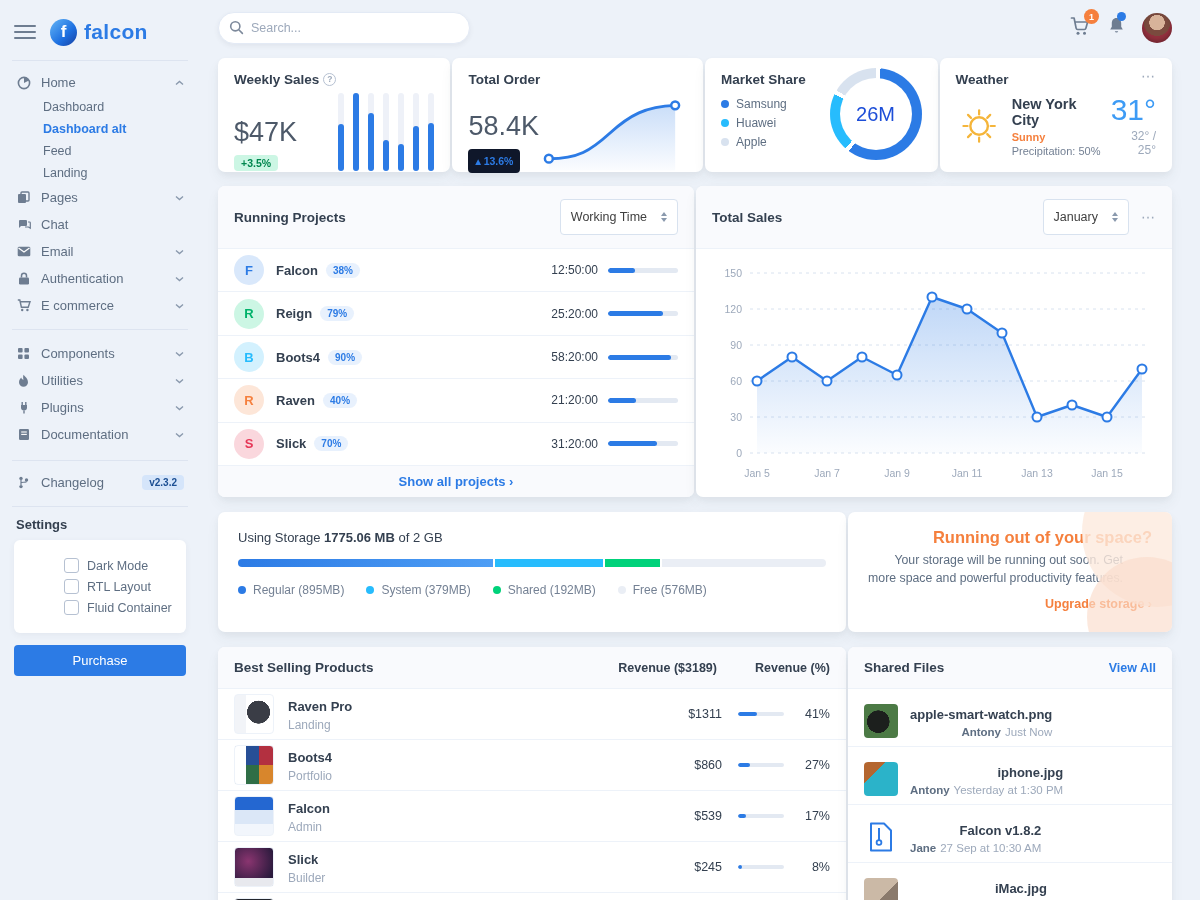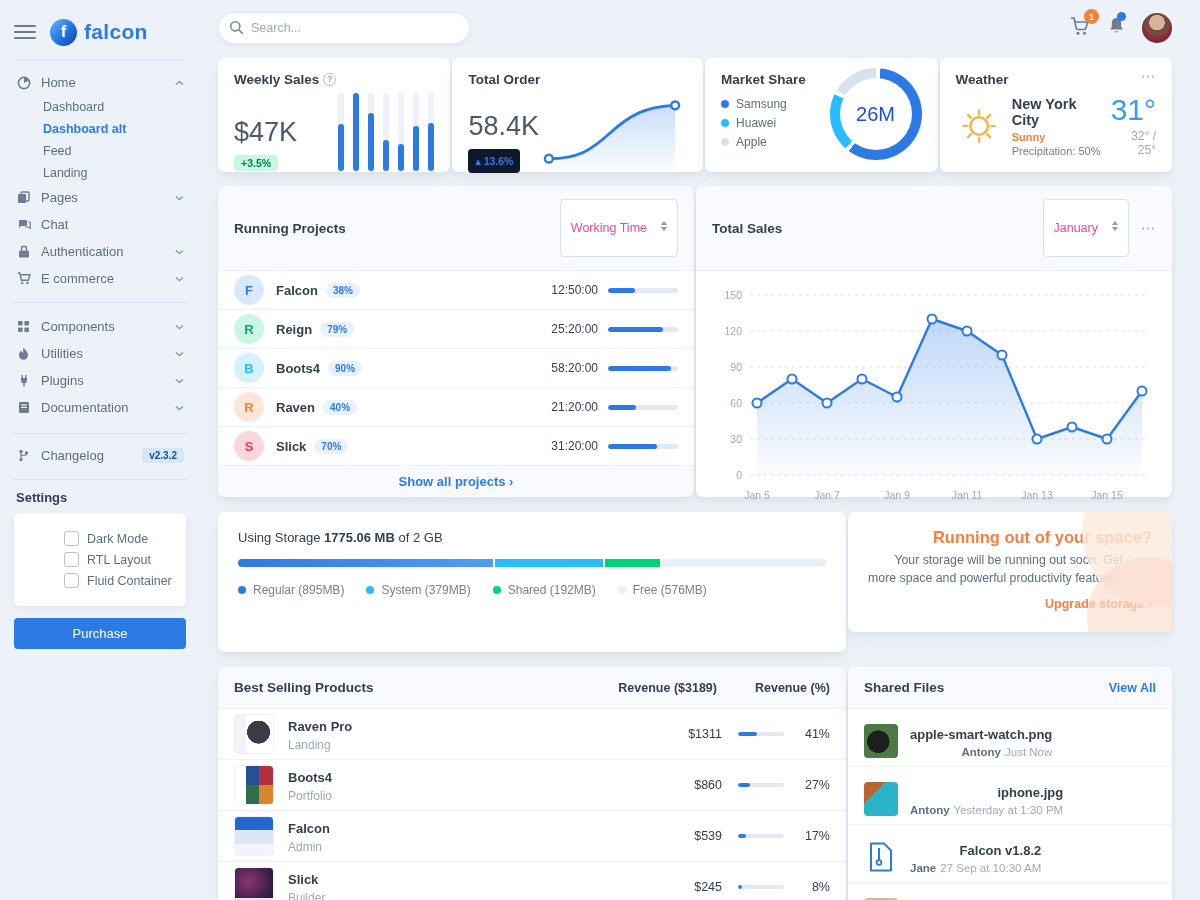--- a/index.html
+++ b/index.html
@@ -78,21 +78,21 @@
   .w-cond { font-size:11px; color:#f5803e; font-weight:600; margin-top:3px; }
   .w-prec { font-size:11px; color:#748194; margin-top:2px; }
   .w-right { margin-left:auto; text-align:right; }
   .w-temp { font-size:30px; font-weight:300; color:#3d9bf5; line-height:1; }
   .w-range { font-size:12px; color:#9da9bb; margin-top:4px; }
 
   
   .row2 { margin-top:14px; }
   .row2 .card { flex:1; height:311px; display:flex; flex-direction:column; }
   .card-header { background:#f9fafd; border-bottom:1px solid #edf2f9; border-radius:7px 7px 0 0; padding:13px 16px; display:flex; align-items:center; }
-  .select-box { margin-left:auto; display:flex; align-items:flex-start; gap:14px; border:1px solid #d8e2ef; border-radius:4px; background:#fff; font-size:12.5px; color:#ec4899; padding:21px 10px; cursor:pointer; }
+  .select-box { margin-left:auto; display:flex; align-items:center; gap:14px; border:1px solid #d8e2ef; border-radius:4px; background:#fff; font-size:12.5px; color:#404040; padding:10px 10px; cursor:pointer; }
   .updown { display:flex; flex-direction:column; gap:2px; }
   .updown i { width:0; height:0; border-left:3.5px solid transparent; border-right:3.5px solid transparent; }
   .updown .u { border-bottom:4px solid #8a99ad; }
   .updown .d { border-top:4px solid #8a99ad; }
   .rp-row { display:flex; align-items:center; padding:0 16px; height:46px; border-bottom:1px solid #edf2f9; }
   .rp-avatar { width:30px; height:30px; border-radius:50%; font-size:13px; font-weight:bold; display:flex; align-items:center; justify-content:center; margin-right:12px; }
   .av-blue { background:#d9e8fb; color:#2c7be5; }
   .av-green { background:#ccf6e4; color:#00b26a; }
   .av-cyan { background:#d3f1fe; color:#27bcfd; }
   .av-orange { background:#fde6d8; color:#f5803e; }
@@ -104,21 +104,21 @@
   .mini-bar { width:70px; height:5px; background:#e3e9f2; border-radius:3px; overflow:hidden; }
   .mini-fill { height:100%; background:#2c7be5; border-radius:3px; }
   .card-footer-link { margin-top:auto; background:#f9fafd; border-radius:0 0 7px 7px; text-align:center; padding:8px 0; font-size:13px; font-weight:600; color:#2c7be5; cursor:pointer; }
 
   .ts-chart-wrap { padding:6px 10px 0 6px; }
 
   
   .row3 { margin-top:15px; }
   .w-left { flex:0 0 628px; }
   .w-right { flex:1; }
-  .storage-card { padding:18px 20px; height:140px; }
+  .storage-card { padding:18px 20px; height:120px; }
   .storage-title { font-size:13px; color:#344050; }
   .storage-title b { font-weight:bold; }
   .storage-bar { display:flex; gap:2px; height:8px; margin-top:14px; border-radius:4px; overflow:hidden; }
   .storage-legend { display:flex; gap:22px; margin-top:16px; }
   .storage-legend .legend-item { font-size:12px; color:#748194; margin:0; }
 
   .offer-card { position:relative; overflow:hidden; padding:16px 20px; height:120px; }
   .offer-title { color:#f5803e; font-size:16.5px; font-weight:bold; }
   .offer-body { font-size:12.3px; color:#5e6e82; line-height:1.45; margin-top:5px; width:255px; }
   .offer-link { display:inline-block; margin-top:9px; color:#f5803e; font-size:12.5px; font-weight:600; cursor:pointer; }
@@ -221,20 +221,34 @@
           </span>
       </div>
       <div class="nav-item">
         <span class="nico">
             <svg width="14" height="13" viewBox="0 0 14 13">
               <path d="M1 2 h8 a1 1 0 0 1 1 1 v4 a1 1 0 0 1 -1 1 H4 L2 10 V3 a1 1 0 0 1 1-1 Z" fill="#6e7d91"></path>
               <path d="M11 4 h1.5 a.8.8 0 0 1 .8.8 v5.4 L11.5 9 H8" fill="none" stroke="#6e7d91" stroke-width="1.2"></path>
             </svg>
           </span>
         <span class="lbl">Chat</span>
+      </div>
+      <div class="nav-item">
+        <span class="nico">
+            <svg width="14" height="11" viewBox="0 0 14 11">
+              <rect x="0.7" y="0.7" width="12.6" height="9.6" rx="1.4" fill="#6e7d91"></rect>
+              <polyline points="1.5,2 7,6 12.5,2" fill="none" stroke="#fff" stroke-width="1.2"></polyline>
+            </svg>
+          </span>
+        <span class="lbl">Email</span>
+        <span class="chev">
+            <svg width="9" height="6" viewBox="0 0 9 6">
+              <polyline points="1,1.5 4.5,4.5 8,1.5" fill="none" stroke="#8a99ad" stroke-width="1.4"></polyline>
+            </svg>
+          </span>
       </div>
       <div class="nav-item">
         <span class="nico">
             <svg width="12" height="13" viewBox="0 0 12 13">
               <rect x="1" y="5.5" width="10" height="7" rx="1.2" fill="#6e7d91"></rect>
               <path d="M3.5 5.5 V3.8 a2.5 2.5 0 0 1 5 0 V5.5" fill="none" stroke="#6e7d91" stroke-width="1.5"></path>
             </svg>
           </span>
         <span class="lbl">Authentication</span>
         <span class="chev">

